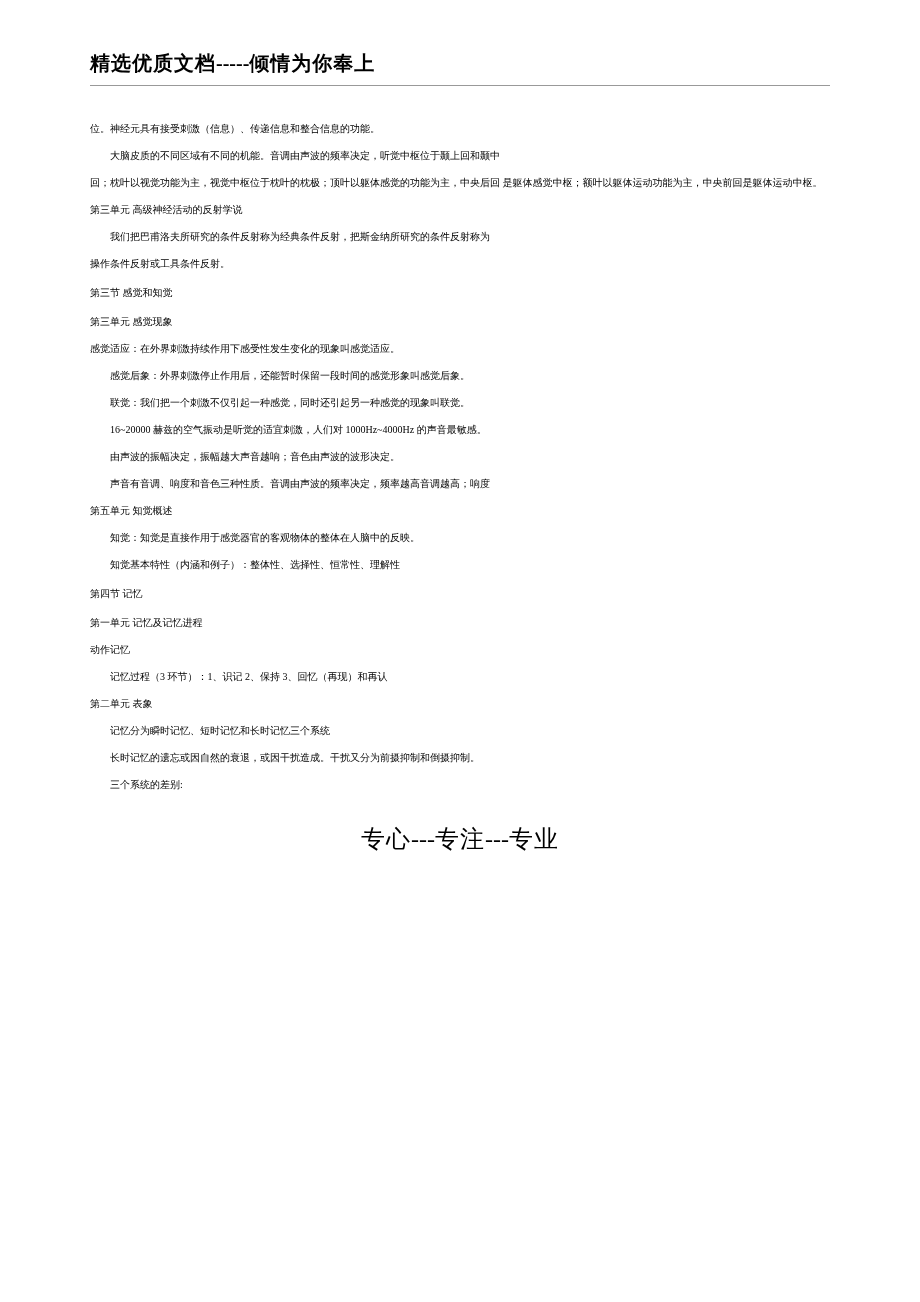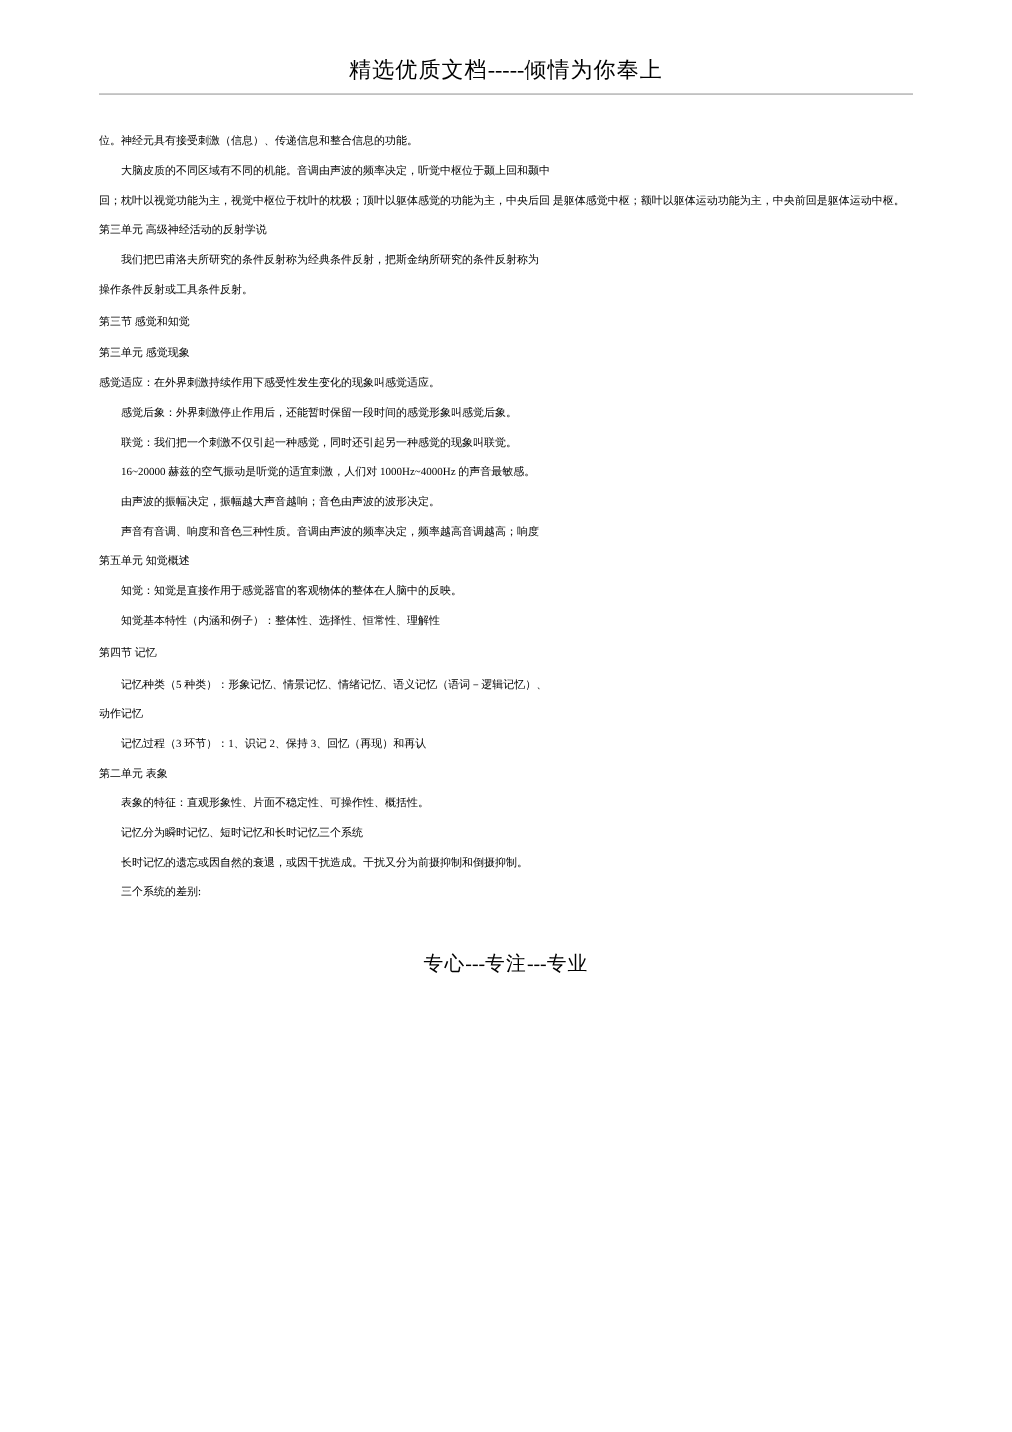--- a/index.html
+++ b/index.html
@@ -9,24 +9,25 @@
     }
     body {
       width: 920px;
       margin: 0 auto;
       background: #fff;
       font-family: "SimSun", "宋体", serif;
       color: #000;
       padding: 50px 90px 40px 90px;
     }
     .header {
-      text-align: center;
+      text-align: left;
       font-size: 20px;
       margin-bottom: 8px;
       letter-spacing: 1px;
+      font-weight: bold;
     }
     .header-dash {
       letter-spacing: 0;
     }
     .divider {
       border: none;
       border-top: 1px solid #999;
       margin-bottom: 30px;
     }
     .content {
@@ -40,22 +41,22 @@
       text-indent: 2em;
     }
     .section-title {
       margin: 4px 0;
     }
     .unit-heading {
       margin-top: 2px;
     }
     .footer {
       text-align: center;
-      font-size: 18px;
-      margin-top: 40px;
+      font-size: 24px;
+      margin-top: 26px;
       letter-spacing: 1px;
     }
     .footer-dash {
       letter-spacing: 0;
     }
   </style>
 </head>
 <body>
 
 <div class="header">
@@ -75,25 +76,24 @@
   <div class="para">感觉适应：在外界刺激持续作用下感受性发生变化的现象叫感觉适应。</div>
   <div class="para indent">感觉后象：外界刺激停止作用后，还能暂时保留一段时间的感觉形象叫感觉后象。</div>
   <div class="para indent">联觉：我们把一个刺激不仅引起一种感觉，同时还引起另一种感觉的现象叫联觉。</div>
   <div class="para indent">16~20000 赫兹的空气振动是听觉的适宜刺激，人们对 1000Hz~4000Hz 的声音最敏感。</div>
   <div class="para indent">由声波的振幅决定，振幅越大声音越响；音色由声波的波形决定。</div>
   <div class="para indent">声音有音调、响度和音色三种性质。音调由声波的频率决定，频率越高音调越高；响度</div>
   <div class="para unit-heading">第五单元  知觉概述</div>
   <div class="para indent">知觉：知觉是直接作用于感觉器官的客观物体的整体在人脑中的反映。</div>
   <div class="para indent">知觉基本特性（内涵和例子）：整体性、选择性、恒常性、理解性</div>
   <div class="para section-title">第四节  记忆</div>
-  <div class="para indent">记忆种类（5 种类）：形象记忆、情景记忆、情绪记忆、语义记忆（语词－逻辑记忆）、</div>
+  <div class="para unit-heading">第一单元  记忆及记忆进程</div>
   <div class="para">动作记忆</div>
   <div class="para indent">记忆过程（3 环节）：1、识记   2、保持   3、回忆（再现）和再认</div>
   <div class="para unit-heading">第二单元  表象</div>
-  <div class="para indent">表象的特征：直观形象性、片面不稳定性、可操作性、概括性。</div>
   <div class="para indent">记忆分为瞬时记忆、短时记忆和长时记忆三个系统</div>
   <div class="para indent">长时记忆的遗忘或因自然的衰退，或因干扰造成。干扰又分为前摄抑制和倒摄抑制。</div>
   <div class="para indent">三个系统的差别:</div>
 </div>
 
 <div class="footer">
   <span>专心</span><span class="footer-dash">---</span><span>专注</span><span class="footer-dash">---</span><span>专业</span>
 </div>
 
 </body></html>

